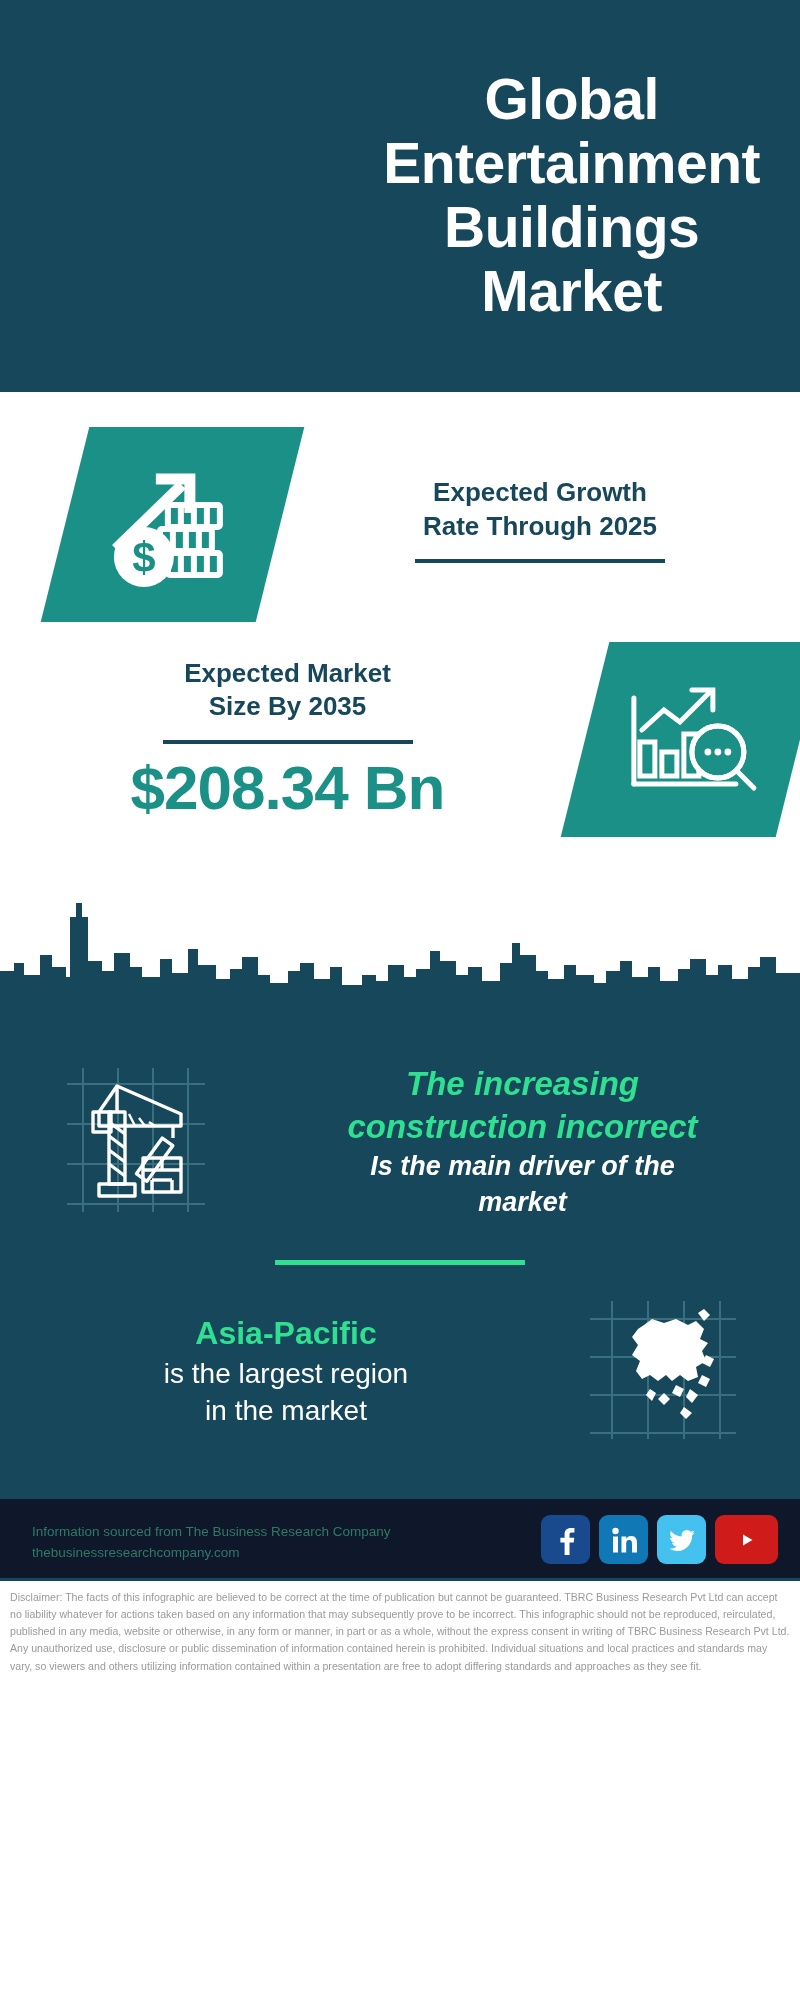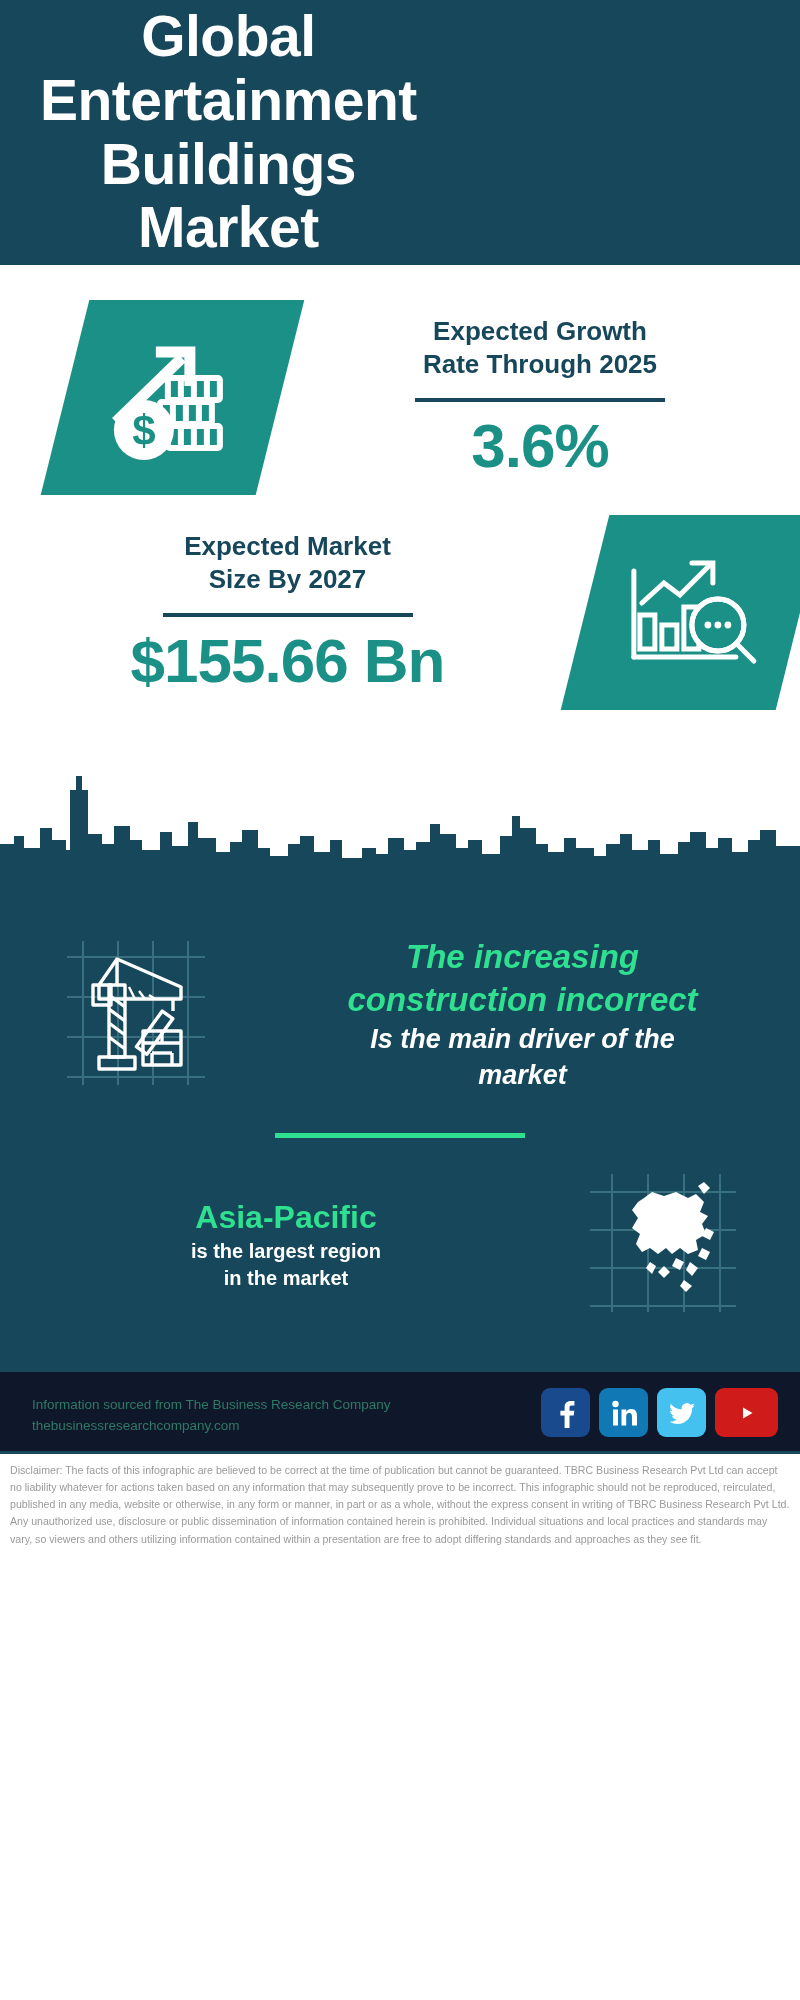--- a/index.html
+++ b/index.html
@@ -9,24 +9,24 @@
     background:#ffffff;
     width:800px;
     height:2000px;
     overflow:hidden;
   }
   .page { position:relative; width:800px; height:2000px; background:#fff; }
 
   
   .header {
     background:#17475a;
-    height:265px;
+    height:392px;
     display:flex;
     align-items:center;
-    justify-content:flex-start;
+    justify-content:flex-end;
     padding:10px 40px;
   }
   .header h1 {
     color:#ffffff;
     font-size:57px;
     line-height:1.12;
     font-weight:bold;
     text-align:center;
     letter-spacing:-0.5px;
   }
@@ -98,22 +98,22 @@
     line-height:1.32;
   }
   .dhi2 {
     color:#2ee08f;
     font-size:32px;
     font-weight:bold;
     line-height:1.32;
   }
   .dsub2 {
     color:#ffffff;
-    font-size:20px;
-    font-weight:bold;
+    font-size:28px;
+    font-weight:normal;
     line-height:1.34;
   }
   .drule {
     width:250px; height:5px; background:#2ee08f;
     margin:26px auto 18px auto;
   }
 
   
   .footer {
     background:#0f172a;
@@ -190,32 +190,31 @@
             </svg>
           </span>
         </div>
       </div>
       <div class="stat-text">
         <div class="stat-title">
           <span>Expected Growth</span><br>
           <span>Rate Through 2025</span>
         </div>
         <div class="rule"></div>
-        <div class="stat-value">3.6%</div>
       </div>
     </div>
 
     <div class="stat-row second">
       <div class="stat-text">
         <div class="stat-title">
           <span>Expected Market</span><br>
-          <span>Size By 2027</span>
+          <span>Size By 2035</span>
         </div>
         <div class="rule"></div>
-        <div class="stat-value">$155.66 Bn</div>
+        <div class="stat-value">$208.34 Bn</div>
       </div>
       <div class="tile-wrap-right">
         <div class="tile">
           <span class="glyph">
             <svg width="150" height="140" viewBox="0 0 150 140">
               <g fill="none" stroke="#fff" stroke-width="5" stroke-linecap="round">
 
                 <path d="M24 62 L46 42 L62 54 L92 24"></path>
                 <path d="M74 22 L95 22 L95 42"></path>
 

